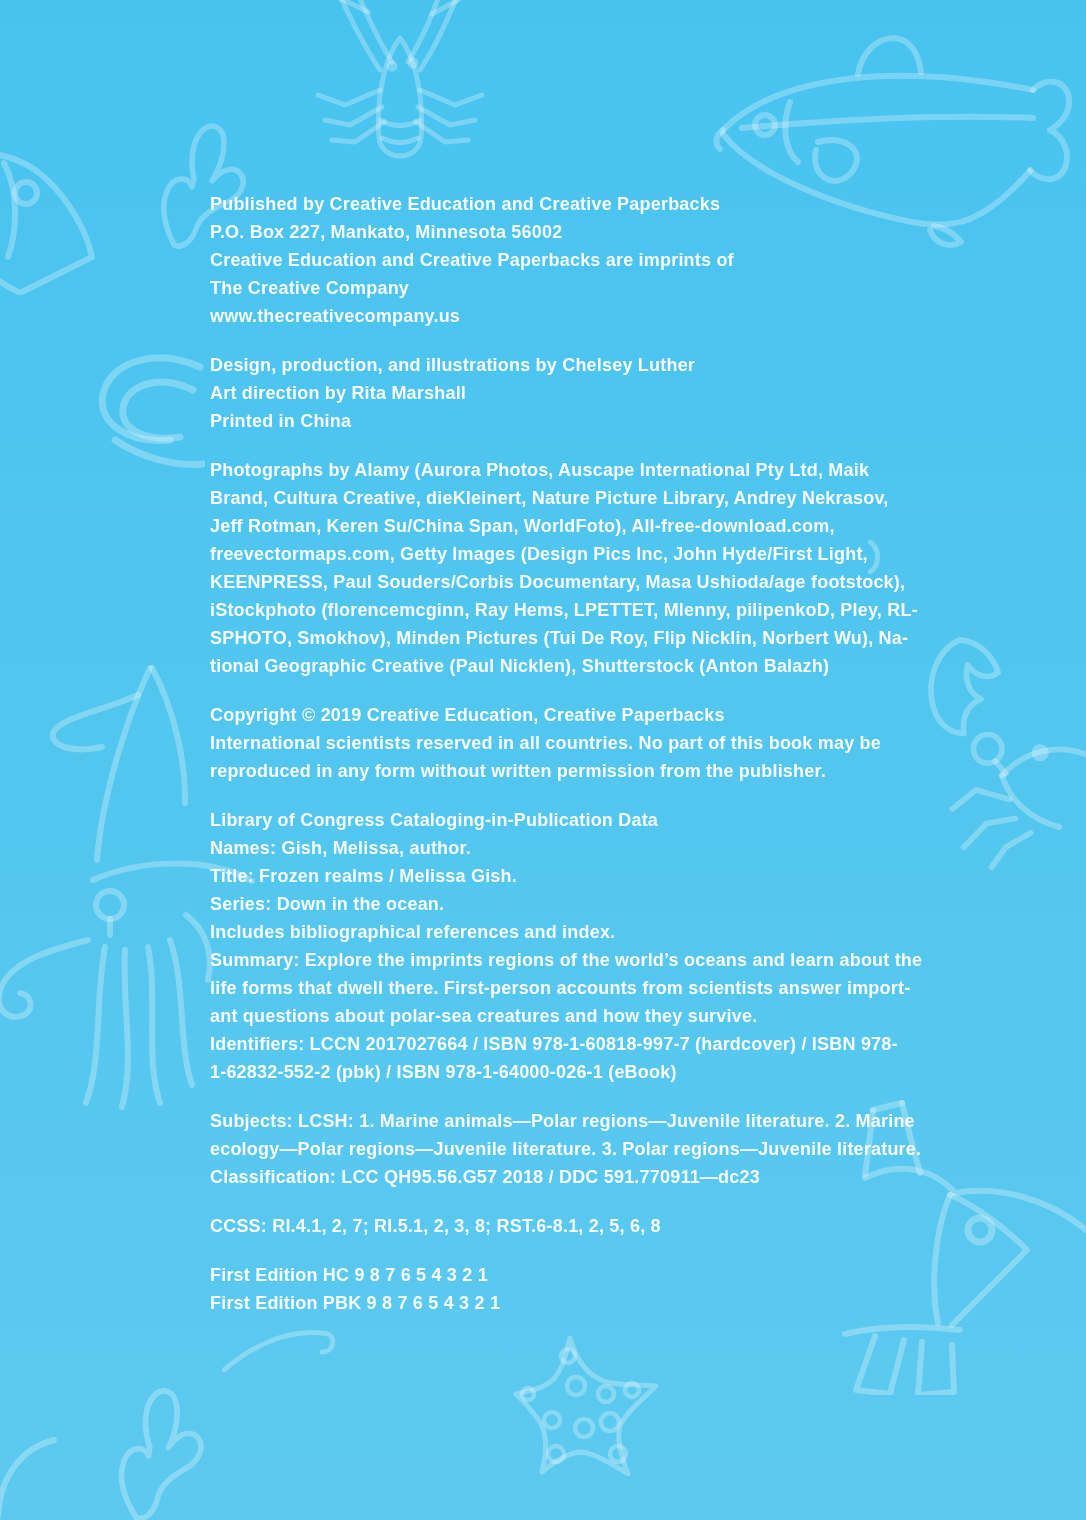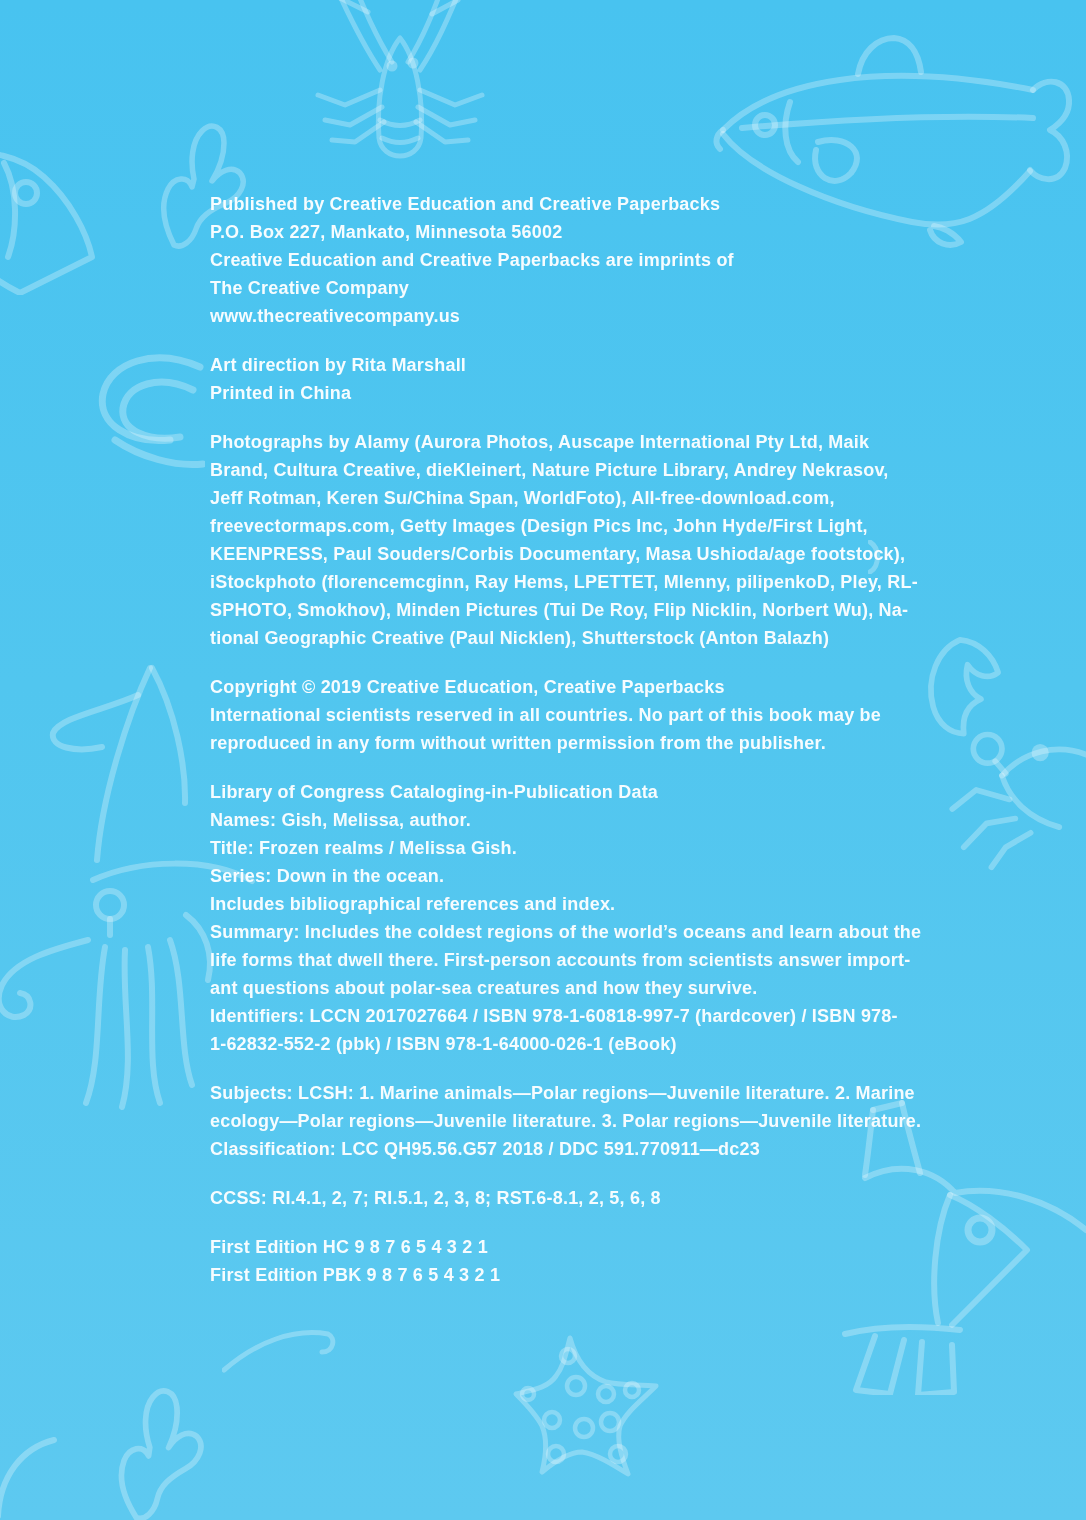--- a/index.html
+++ b/index.html
@@ -159,20 +159,21 @@
 
     <div class="para">
       <div class="ln">Published by Creative Education and Creative Paperbacks</div>
       <div class="ln">P.O. Box 227, Mankato, Minnesota 56002</div>
       <div class="ln">Creative Education and Creative Paperbacks are imprints of</div>
       <div class="ln">The Creative Company</div>
       <div class="ln">www.thecreativecompany.us</div>
     </div>
 
     <div class="para">
+      <div class="ln">Design, production, and illustrations by Chelsey Luther</div>
       <div class="ln">Art direction by Rita Marshall</div>
       <div class="ln">Printed in China</div>
     </div>
 
     <div class="para">
       <div class="ln">Photographs by Alamy (Aurora Photos, Auscape International Pty Ltd, Maik</div>
       <div class="ln">Brand, Cultura Creative, dieKleinert, Nature Picture Library, Andrey Nekrasov,</div>
       <div class="ln">Jeff Rotman, Keren Su/China Span, WorldFoto), All-free-download.com,</div>
       <div class="ln">freevectormaps.com, Getty Images (Design Pics Inc, John Hyde/First Light,</div>
       <div class="ln">KEENPRESS, Paul Souders/Corbis Documentary, Masa Ushioda/age footstock),</div>
@@ -186,21 +187,21 @@
       <div class="ln">International scientists reserved in all countries. No part of this book may be</div>
       <div class="ln">reproduced in any form without written permission from the publisher.</div>
     </div>
 
     <div class="para">
       <div class="ln">Library of Congress Cataloging-in-Publication Data</div>
       <div class="ln">Names: Gish, Melissa, author.</div>
       <div class="ln">Title: Frozen realms / Melissa Gish.</div>
       <div class="ln">Series: Down in the ocean.</div>
       <div class="ln">Includes bibliographical references and index.</div>
-      <div class="ln">Summary: Includes the coldest regions of the world’s oceans and learn about the</div>
+      <div class="ln">Summary: Explore the imprints regions of the world’s oceans and learn about the</div>
       <div class="ln">life forms that dwell there. First-person accounts from scientists answer import-</div>
       <div class="ln">ant questions about polar-sea creatures and how they survive.</div>
       <div class="ln">Identifiers: LCCN 2017027664 / ISBN 978-1-60818-997-7 (hardcover) / ISBN 978-</div>
       <div class="ln">1-62832-552-2 (pbk) / ISBN 978-1-64000-026-1 (eBook)</div>
     </div>
 
     <div class="para">
       <div class="ln">Subjects: LCSH: 1. Marine animals—Polar regions—Juvenile literature. 2. Marine</div>
       <div class="ln">ecology—Polar regions—Juvenile literature. 3. Polar regions—Juvenile literature.</div>
       <div class="ln">Classification: LCC QH95.56.G57 2018 / DDC 591.770911—dc23</div>

